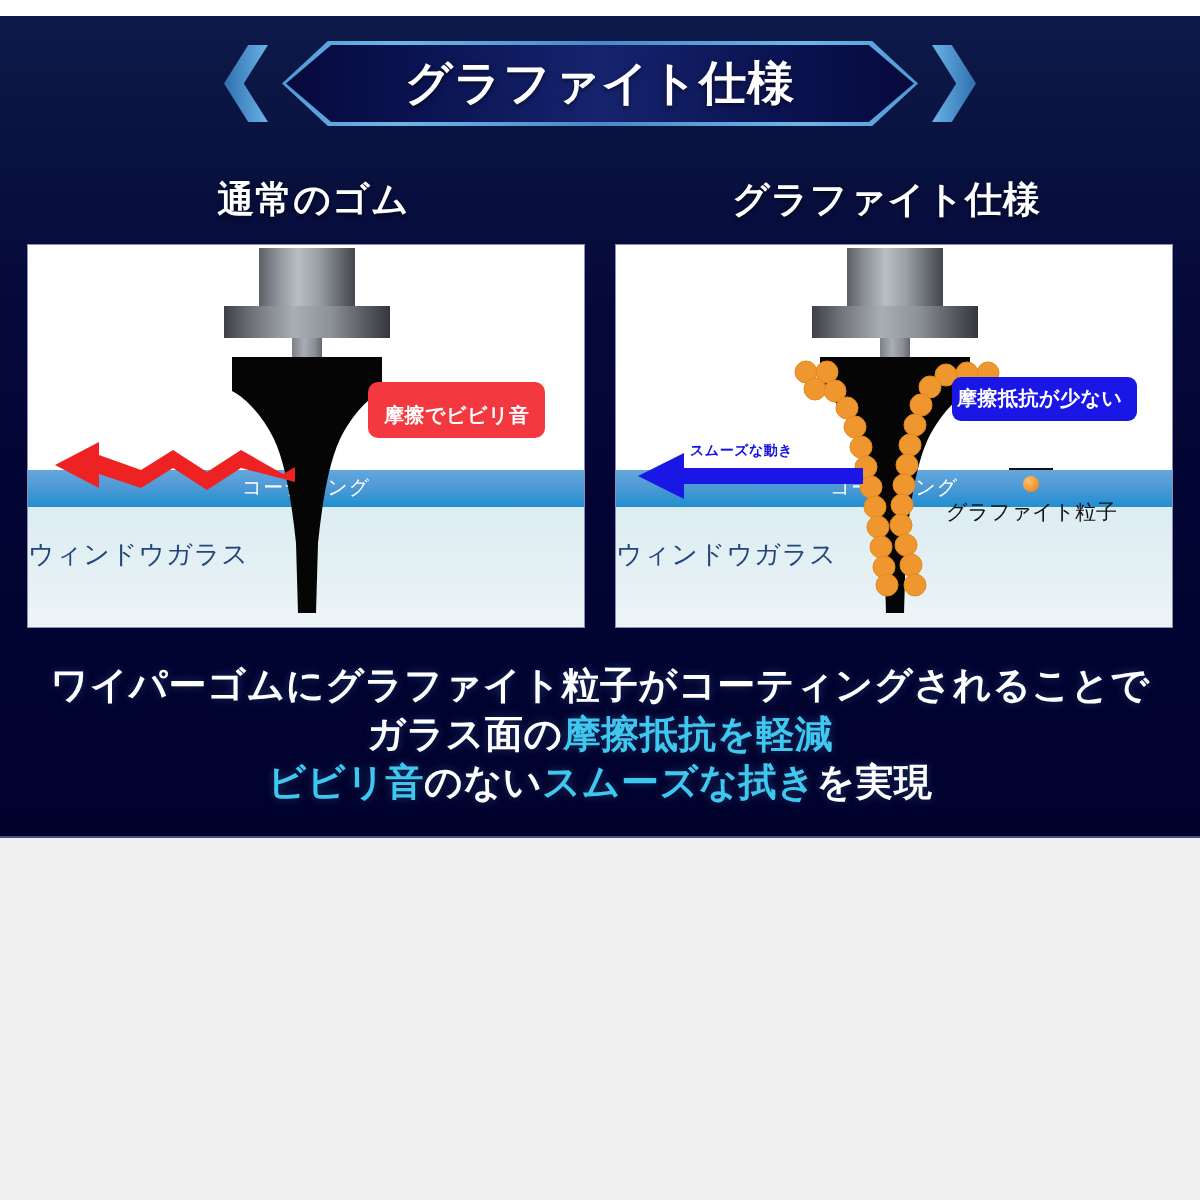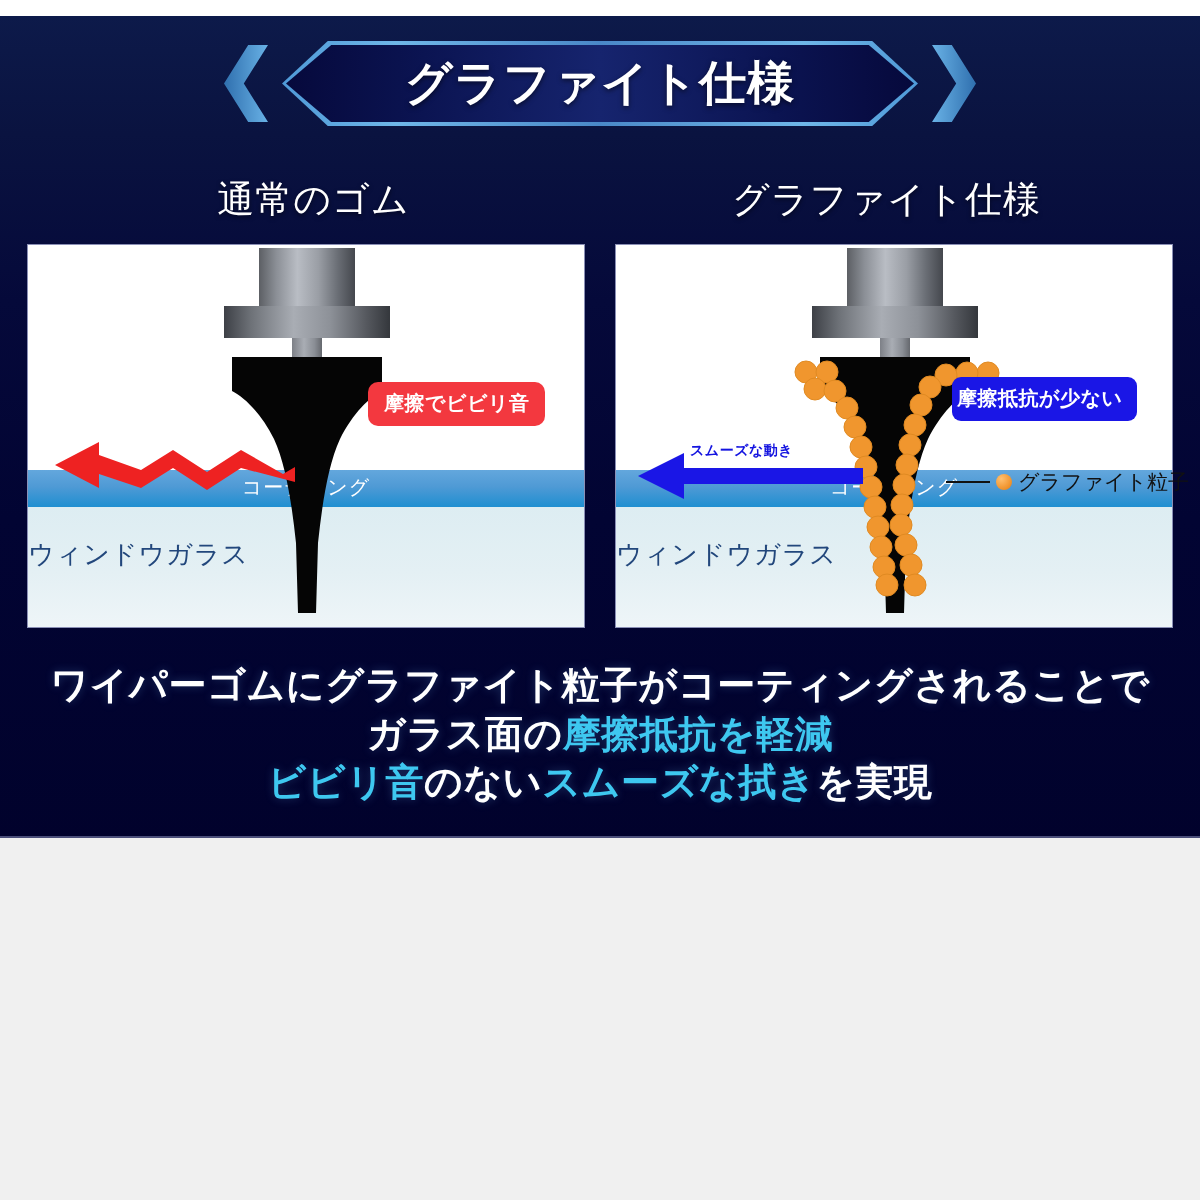--- a/index.html
+++ b/index.html
@@ -48,21 +48,21 @@
     display:flex; align-items:center; justify-content:center;
     color:#ffffff; font-size:47px; font-weight:bold; letter-spacing:1px;
     text-shadow:0 2px 5px rgba(0,0,0,.55);
     white-space:nowrap;
   }
 
   
   .panel-heading{
     position:absolute; top:158px; width:573px; height:52px;
     display:flex; align-items:center; justify-content:center;
-    color:#ffffff; font-size:37px; font-weight:normal; letter-spacing:1px;
+    color:#ffffff; font-size:37px; font-weight:bold; letter-spacing:1px;
     text-shadow:0 2px 4px rgba(0,0,0,.5); white-space:nowrap;
   }
   #heading-left{ left:27px; }
   #heading-right{ left:600px; }
 
   
   .diagram-panel{
     position:absolute; top:228px; width:558px; height:384px;
     background:#ffffff; border:1px solid #8a8fb5; overflow:hidden;
   }
@@ -119,21 +119,21 @@
   #label-friction-large{
     position:absolute; left:92px; top:396px; width:210px;
     text-align:center; color:#ee2222; font-size:21px; font-weight:bold;
     white-space:nowrap; letter-spacing:.5px;
   }
 
   
   #badge-chatter{
     position:absolute; left:368px; top:366px;
     background:#f3383f; color:#ffffff; border-radius:10px;
-    padding:8px 16px 9px 16px; font-size:20px; font-weight:bold;
+    padding:20px 16px 9px 16px; font-size:20px; font-weight:bold;
     white-space:nowrap; letter-spacing:.5px;
   }
 
   
   #smooth-arrow-blue{
     position:absolute; left:638px; top:437px; width:225px; height:46px;
   }
   #label-smooth{
     position:absolute; left:690px; top:426px; width:200px;
     text-align:left; color:#1414e0; font-size:14px; font-weight:bold;
@@ -148,20 +148,21 @@
   }
 
   
   #graphite-particles{ position:absolute; left:0; top:0; width:558px; height:384px; pointer-events:none; }
 
   
   #callout-particle{
     position:absolute; left:946px; top:452px;
     display:flex; align-items:center; gap:6px;
     white-space:nowrap;
+    flex-direction:column;
   }
   .callout-line{ width:44px; height:2px; background:#111; }
   .callout-dot{
     width:16px; height:16px; border-radius:50%;
     background: radial-gradient(circle at 33% 30%, #ffc070, #f0942e 65%, #d97c18 100%);
   }
   .callout-text{ color:#111; font-size:21px; letter-spacing:0px; }
 
   
   #center-text{

